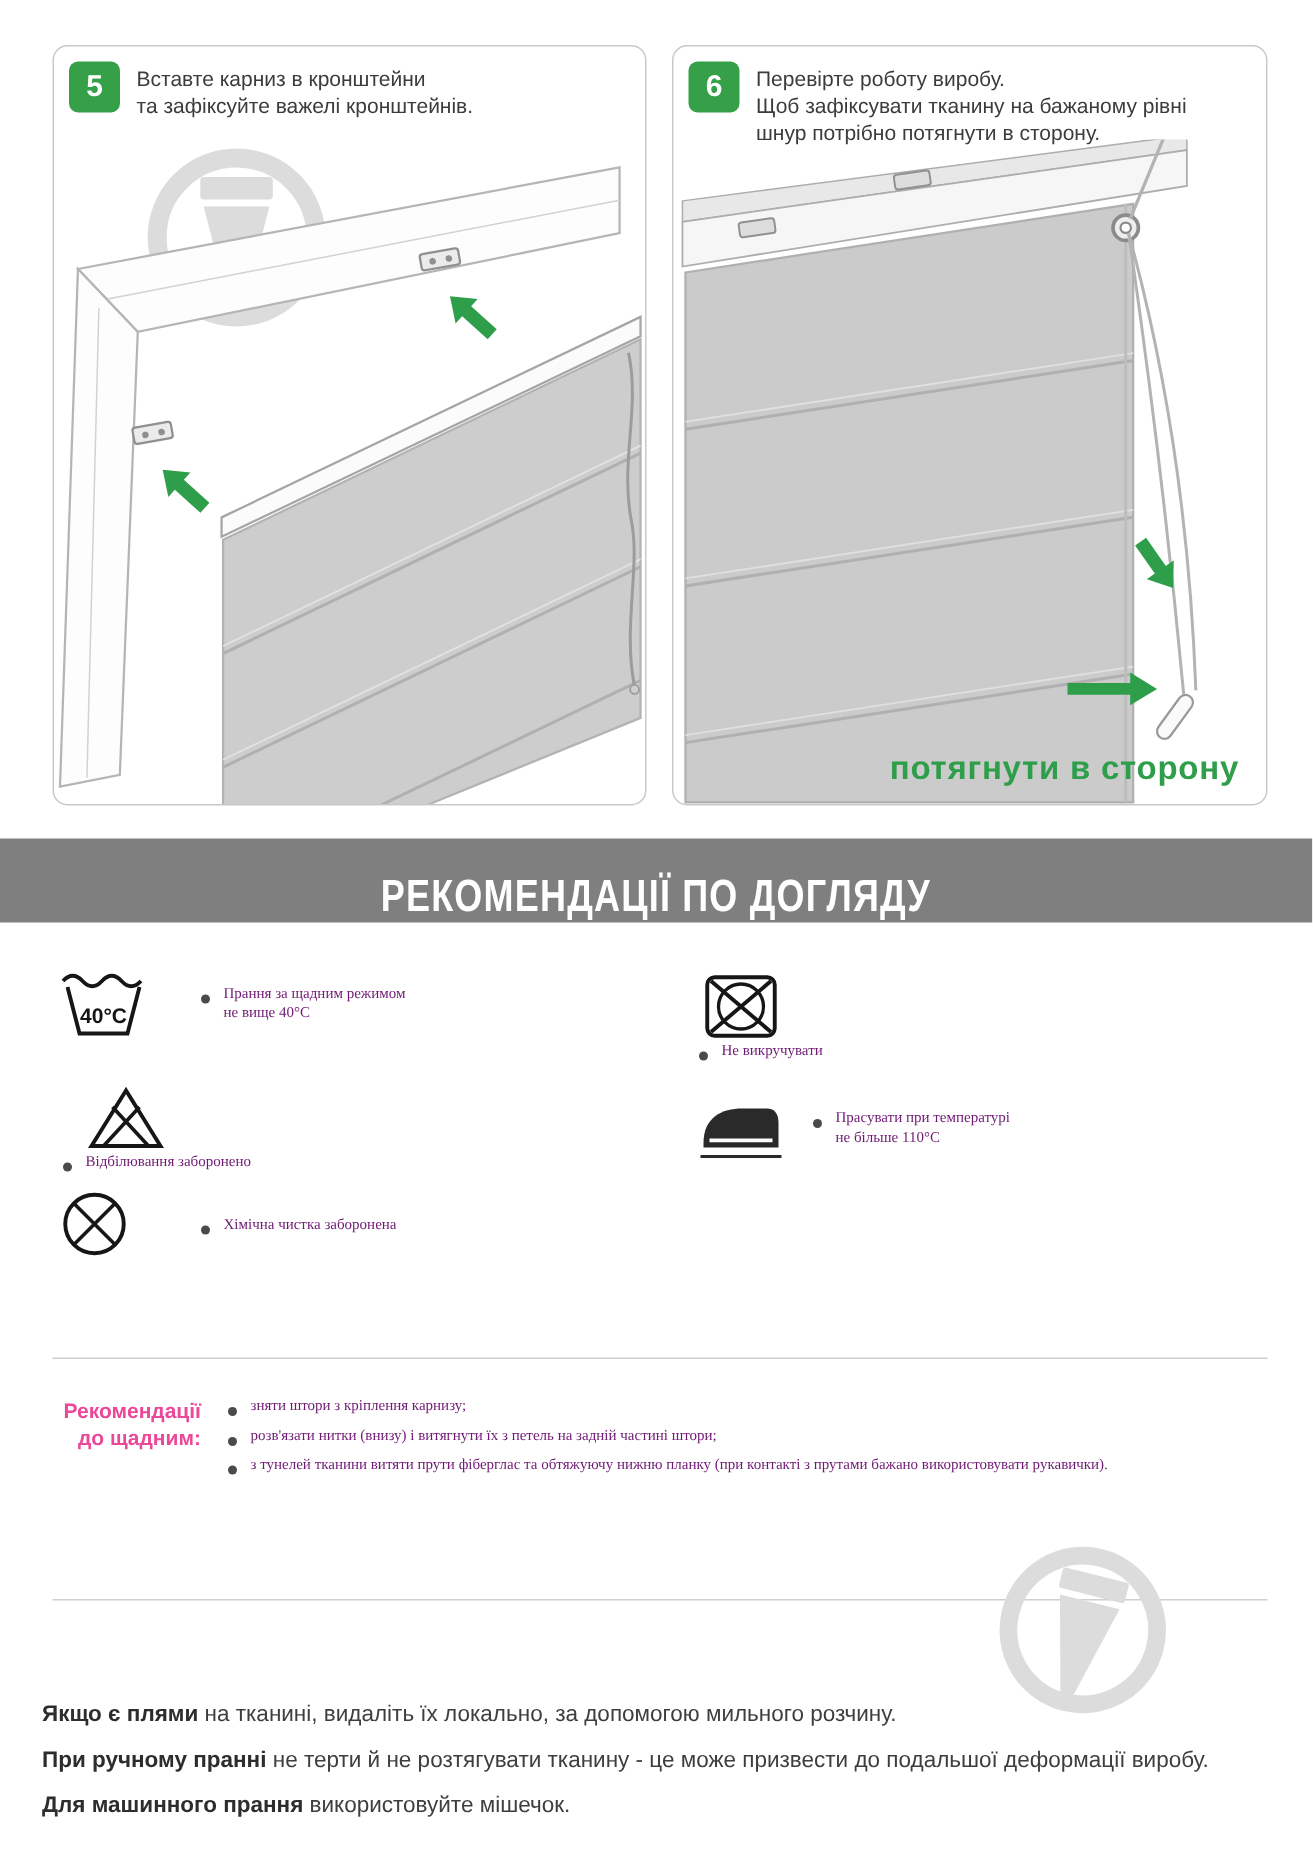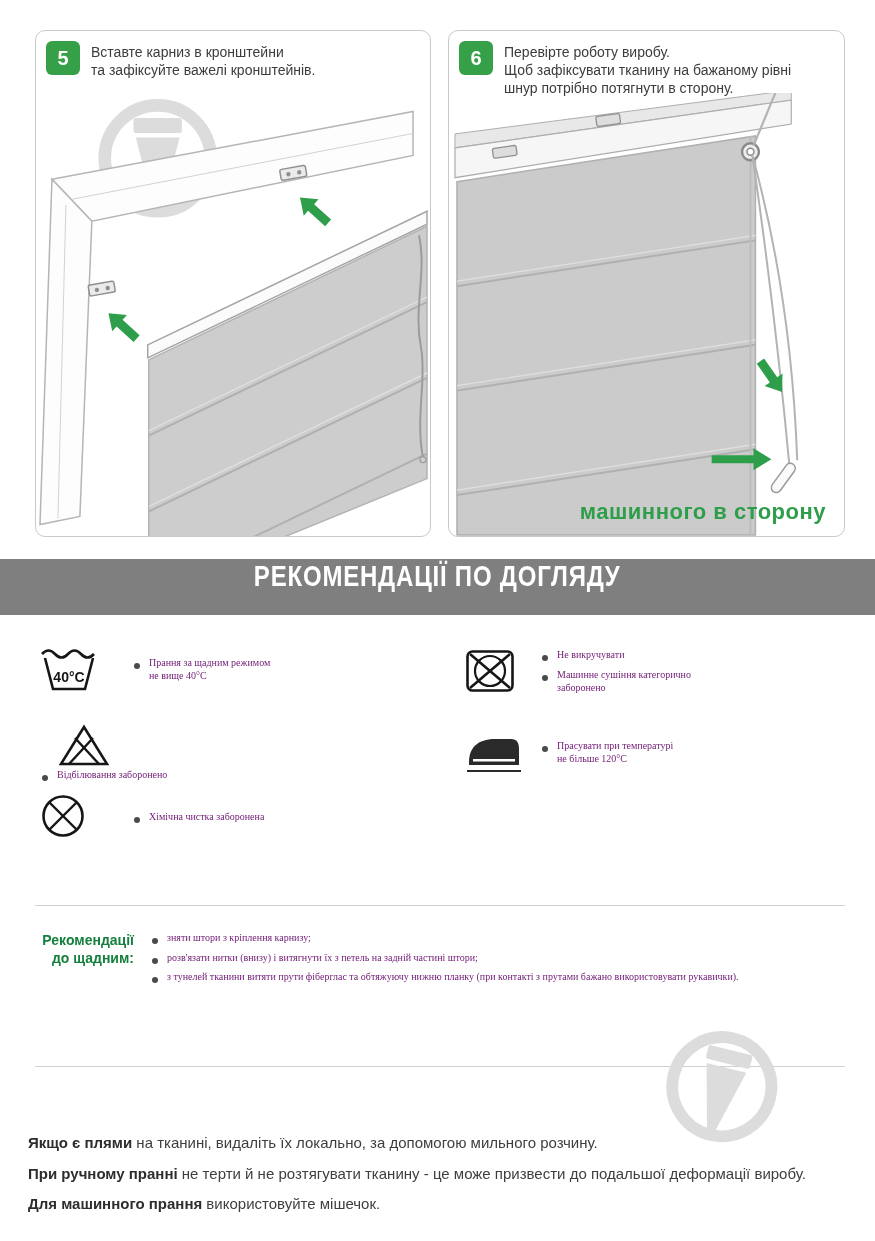--- a/index.html
+++ b/index.html
@@ -16,42 +16,42 @@
            background:#35a047; border-radius:6px; color:#fff; font-weight:bold;
            font-size:20px; display:flex; align-items:center; justify-content:center; }
   .step-text { position:absolute; top:13px; left:55px; right:9px;
                font-size:14px; line-height:1.28; color:#3c3c3c; white-space:pre-line; }
   .illu { position:absolute; left:0; top:62px; width:100%; height:443px; display:block; }
   .caption-green { position:absolute; top:468px; right:18px; font-size:22px;
                    font-weight:bold; color:#2f9e4b; letter-spacing:.5px; }
 
   
   .banner { position:absolute; top:559px; left:0; width:875px; height:56px;
-            background:#7f7f7f; display:flex; align-items:flex-start; justify-content:center; }
+            background:#7f7f7f; display:flex; align-items:flex-end; justify-content:center; }
   .banner span { display:inline-block; transform:scaleX(0.8); font-size:30px;
                  font-weight:bold; color:#fff; letter-spacing:1px; white-space:nowrap; }
 
   
   .care-row { position:absolute; display:flex; align-items:center; }
   .icon-box { display:flex; justify-content:flex-start; align-items:center; }
   .icon-box.left  { width:92px; }
   .icon-box.right { width:76px; }
   .bullets > .bullet { margin-bottom:7px; }
   .bullets > .bullet:last-child { margin-bottom:0; }
   .bullet { position:relative; padding-left:17px; font-size:10px; color:#701a75;
             line-height:1.3; white-space:pre-line;font-family:Liberation Serif, serif; }
   .bullet::before { content:""; position:absolute; left:2px; top:7px; width:6px;
                     height:6px; border-radius:50%; background:#4a4a4a; }
 
   
   .hr { position:absolute; left:35px; width:810px; height:1px; background:#cfcfcf; }
 
   
   .wash-label { position:absolute; left:22px; top:931px; width:112px; text-align:right;
-                font-size:14px; font-weight:bold; line-height:1.3; color:#15803d; }
+                font-size:14px; font-weight:bold; line-height:1.3; color:#ec4899; }
   .wash-bullets { position:absolute; left:150px; top:931px; width:715px; }
   .wash-bullets .bullet { margin-bottom:6px; line-height:1.35; }
 
   
   .notes { position:absolute; left:28px; top:1093px; width:824px; z-index:2;margin-top:40px; }
   .note { font-size:15px; line-height:1.3; color:#3e3e3e; margin-bottom:11px; }
   .note b { color:#2d2d2d; }
 
   .wm-bottom { position:absolute; left:650px; top:1018px; width:140px; height:152px;
                transform:rotate(14deg); z-index:1; }
@@ -161,21 +161,21 @@
         <g transform="translate(346,372) rotate(36)">
           <rect x="-5" y="0" width="10" height="34" rx="5" fill="#fafafa" stroke="#9a9a9a" stroke-width="1.5"></rect>
         </g>
       </g>
 
       <g fill="#2f9e4b">
         <polygon points="0,6.5 23,6.5 23,0 38,11 23,22 23,15.5 0,15.5" transform="translate(322,262) rotate(55)"></polygon>
         <polygon points="0,7 42,7 42,0 60,11 42,22 42,15 0,15" transform="translate(264,356)"></polygon>
       </g>
     </svg>
-    <div class="caption-green">машинного в сторону</div>
+    <div class="caption-green">потягнути в сторону</div>
   </div>
 
   <div class="banner">
     <span>РЕКОМЕНДАЦІЇ ПО ДОГЛЯДУ</span>
   </div>
 
   <div class="care-row" style="left:40px; top:645px;">
     <div class="icon-box left">
       <svg width="58" height="48" viewBox="0 0 58 48">
         <path d="M2,9 q6.5,-7 13,0 q6.5,7 13,0 q6.5,-7 13,0 q6.5,7 13,0" fill="none" stroke="#161616" stroke-width="2.6"></path>
@@ -208,47 +208,45 @@
         <circle cx="23" cy="23" r="19.5" fill="none" stroke="#161616" stroke-width="2.6"></circle>
         <line x1="9" y1="9" x2="37" y2="37" stroke="#161616" stroke-width="2.4"></line>
         <line x1="37" y1="9" x2="9" y2="37" stroke="#161616" stroke-width="2.4"></line>
       </svg>
     </div>
     <div class="bullets">
       <div class="bullet">Хімічна чистка заборонена</div>
     </div>
   </div>
 
-  <div class="care-row" style="left:464px; top:648px;">
+  <div class="care-row" style="left:464px; top:648px;flex-direction:column;">
     <div class="icon-box right">
       <svg width="52" height="46" viewBox="0 0 52 46">
         <rect x="3.5" y="3.5" width="45" height="39" rx="5" fill="none" stroke="#161616" stroke-width="2.6"></rect>
         <circle cx="26" cy="23" r="15" fill="none" stroke="#161616" stroke-width="2.2"></circle>
         <line x1="6" y1="6" x2="46" y2="40" stroke="#161616" stroke-width="2.6"></line>
         <line x1="46" y1="6" x2="6" y2="40" stroke="#161616" stroke-width="2.6"></line>
       </svg>
     </div>
     <div class="bullets">
       <div class="bullet">Не викручувати</div>
-      <div class="bullet">Машинне сушіння категорично
-заборонено</div>
     </div>
   </div>
 
   <div class="care-row" style="left:464px; top:730px;">
     <div class="icon-box right">
       <svg width="58" height="44" viewBox="0 0 58 44">
         <path d="M5,35 L5,32 C5,15 17,9 31,9 L47,9 C53,9 55,13 55,19 L55,35 Z" fill="#2a2a2a"></path>
         <rect x="9" y="29" width="42" height="2.5" fill="#ffffff"></rect>
         <line x1="3" y1="41" x2="57" y2="41" stroke="#2a2a2a" stroke-width="2"></line>
       </svg>
     </div>
     <div class="bullets">
       <div class="bullet">Прасувати при температурі
-не більше 120°С</div>
+не більше 110°С</div>
     </div>
   </div>
 
   <div class="hr" style="top:905px;"></div>
   <div class="hr" style="top:1066px;"></div>
 
   <div class="wash-label">
     <div>Рекомендації</div>
     <div>до щадним:</div>
   </div>

